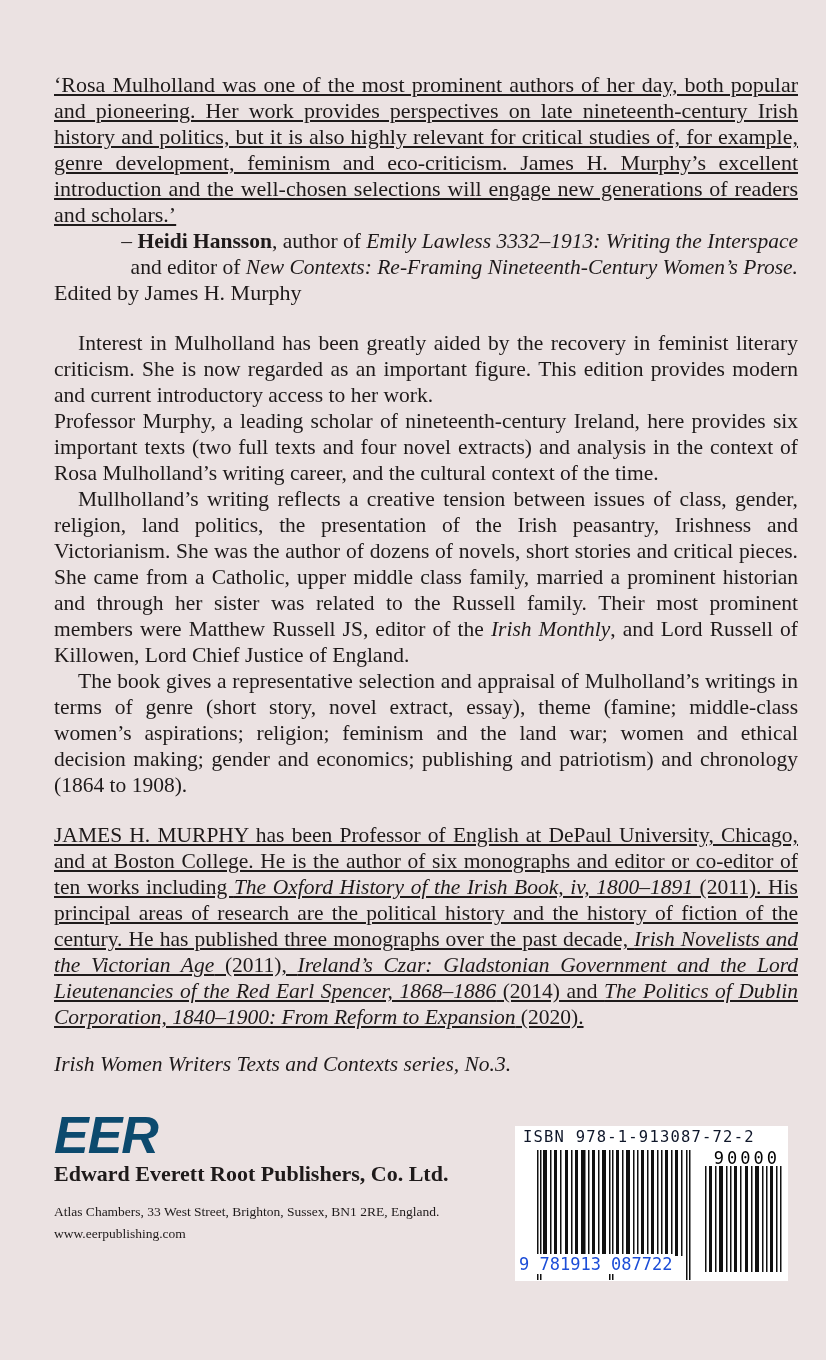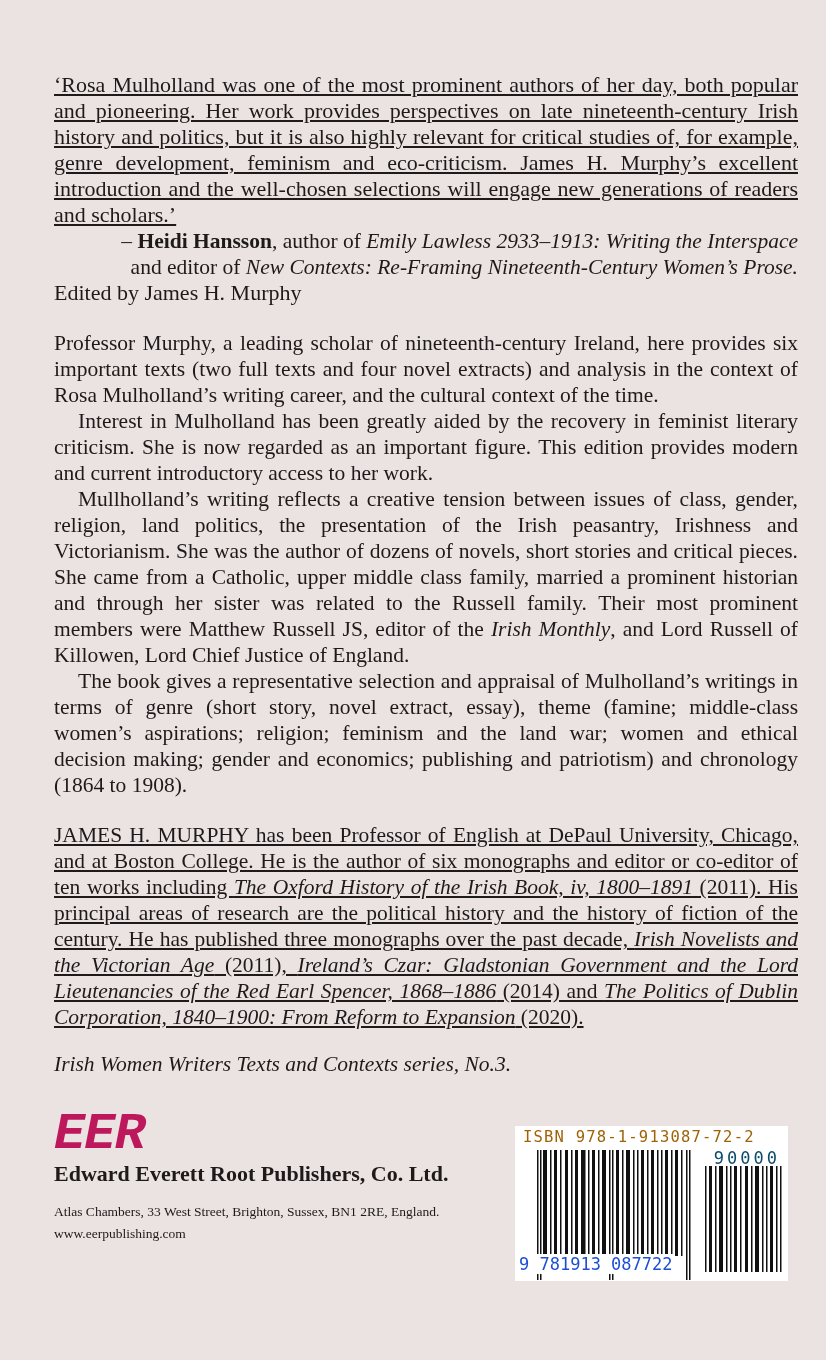--- a/index.html
+++ b/index.html
@@ -17,48 +17,48 @@
   .quote { font-size: 22px; line-height: 26px; text-align: justify; text-align-last: left; text-decoration: underline; }
   .attrib { text-align: right; font-size: 21.5px; line-height: 26px; }
   .attrib b { font-weight: bold; }
   .title { margin-top: 14px; font-size: 24px; font-weight: bold; line-height: 30px; letter-spacing: -0.3px; }
   .editor { font-size: 22px; line-height: 26px; }
   .blurb { margin-top: 24px; }
   .indent { text-indent: 24px; }
   .bio { margin-top: 24px; text-decoration: underline; }
   .series { margin-top: 22px; font-style: italic; font-size: 21.5px; }
   .pub { position: absolute; left: 54px; top: 1112px; width: 450px; }
-  .logo { font-family: Liberation Mono, monospace; font-style: italic; font-weight: bold; font-size: 52px; line-height: 46px; color: #be185d; letter-spacing: -1px; }
+  .logo { font-family: Liberation Sans, sans-serif; font-style: italic; font-weight: bold; font-size: 52px; line-height: 46px; color: #0c4a6e; letter-spacing: -1px; }
   .pubname { font-weight: bold; font-size: 22px; line-height: 28px; margin-top: 2px; }
   .addr { font-size: 13.5px; line-height: 20px; margin-top: 14px; }
   .web { font-size: 13.5px; line-height: 20px; margin-top: 2px; }
   .news { font-size: 13.5px; line-height: 20px; margin-top: 1px; }
   .news i { font-style: italic; }
   .barcode { position: absolute; left: 515px; top: 1126px; width: 273px; height: 155px; background: #ffffff; }
-  .isbn-top { position: absolute; left: 8px; top: 2px; font-family: "DejaVu Sans Mono", monospace; font-size: 15.5px; letter-spacing: 1.2px; color:#a16207; }
-  .addon-num { position: absolute; right: 8px; top: 22px; font-family: "DejaVu Sans Mono", monospace; font-size: 17px; letter-spacing: 3px; color:#0c4a6e; }
+  .isbn-top { position: absolute; left: 8px; top: 2px; font-family: "DejaVu Sans Mono", monospace; font-size: 15.5px; letter-spacing: 1.2px; color:#0f172a; }
+  .addon-num { position: absolute; right: 8px; top: 22px; font-family: "DejaVu Sans Mono", monospace; font-size: 17px; letter-spacing: 3px; color:#000000; }
   .bars-main { position: absolute; left: 22px; top: 24px; width: 156px; height: 130px; }
   .bars-addon { position: absolute; left: 190px; top: 40px; width: 77px; height: 106px; }
   .isbn-bottom { position: absolute; left: 4px; top: 128px; font-family: "DejaVu Sans Mono", monospace; font-size: 17px; color:#1d4ed8; background: transparent; }
   .isbn-bottom span { background:#fff; }
 </style>
 </head>
 <body>
 
 <div class="page">
 
   <p class="quote">‘Rosa Mulholland was one of the most prominent authors of her day, both popular and pioneering. Her work provides perspectives on late nineteenth-century Irish history and politics, but it is also highly relevant for critical studies of, for example, genre development, feminism and eco-criticism. James H. Murphy’s excellent introduction and the well-chosen selections will engage new generations of readers and scholars.’</p>
-  <p class="attrib"><span>– </span><b>Heidi Hansson</b><span>, author of </span><i>Emily Lawless 2933–1913: Writing the Interspace</i></p>
+  <p class="attrib"><span>– </span><b>Heidi Hansson</b><span>, author of </span><i>Emily Lawless 3332–1913: Writing the Interspace</i></p>
   <p class="attrib"><span>and editor of </span><i>New Contexts: Re-Framing Nineteenth-Century Women’s Prose.</i></p>
 
   <p class="editor">Edited by James H. Murphy</p>
 
   <div class="blurb">
+    <p class="just indent">Interest in Mulholland has been greatly aided by the recovery in feminist literary criticism. She is now regarded as an important figure. This edition provides modern and current introductory access to her work.</p>
     <p class="just">Professor Murphy, a leading scholar of nineteenth-century Ireland, here provides six important texts (two full texts and four novel extracts) and analysis in the context of Rosa Mulholland’s writing career, and the cultural context of the time.</p>
-    <p class="just indent">Interest in Mulholland has been greatly aided by the recovery in feminist literary criticism. She is now regarded as an important figure. This edition provides modern and current introductory access to her work.</p>
     <p class="just indent"><span>Mullholland’s writing reflects a creative tension between issues of class, gender, religion, land politics, the presentation of the Irish peasantry, Irishness and Victorianism. She was the author of dozens of novels, short stories and critical pieces. She came from a Catholic, upper middle class family, married a prominent historian and through her sister was related to the Russell family. Their most prominent members were Matthew Russell JS, editor of the </span><i>Irish Monthly</i><span>, and Lord Russell of Killowen, Lord Chief Justice of England.</span></p>
     <p class="just indent">The book gives a representative selection and appraisal of Mulholland’s writings in terms of genre (short story, novel extract, essay), theme (famine; middle-class women’s aspirations; religion; feminism and the land war; women and ethical decision making; gender and economics; publishing and patriotism) and chronology (1864 to 1908).</p>
   </div>
 
   <p class="just bio"><span>JAMES H. MURPHY has been Professor of English at DePaul University, Chicago, and at Boston College. He is the author of six monographs and editor or co-editor of ten works including </span><i>The Oxford History of the Irish Book, iv, 1800–1891</i><span> (2011). His principal areas of research are the political history and the history of fiction of the century. He has published three monographs over the past decade, </span><i>Irish Novelists and the Victorian Age</i><span> (2011), </span><i>Ireland’s Czar: Gladstonian Government and the Lord Lieutenancies of the Red Earl Spencer, 1868–1886</i><span> (2014) and </span><i>The Politics of Dublin Corporation, 1840–1900: From Reform to Expansion</i><span> (2020).</span></p>
 
   <p class="series">Irish Women Writers Texts and Contexts series, No.3.</p>
 </div>
 
 <div class="pub">

